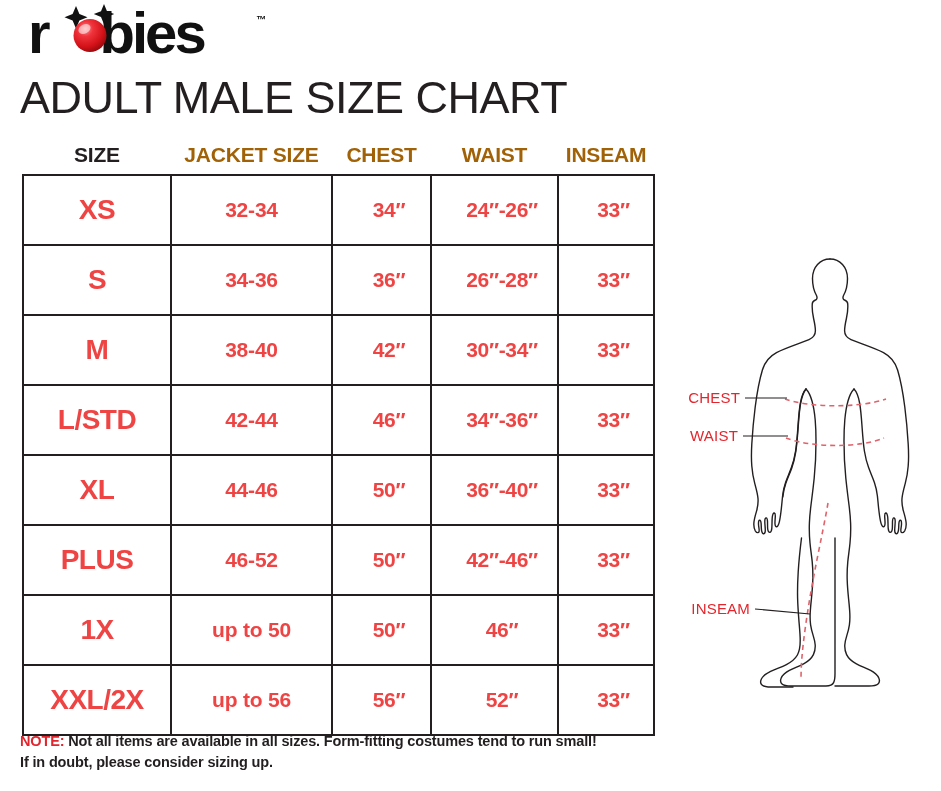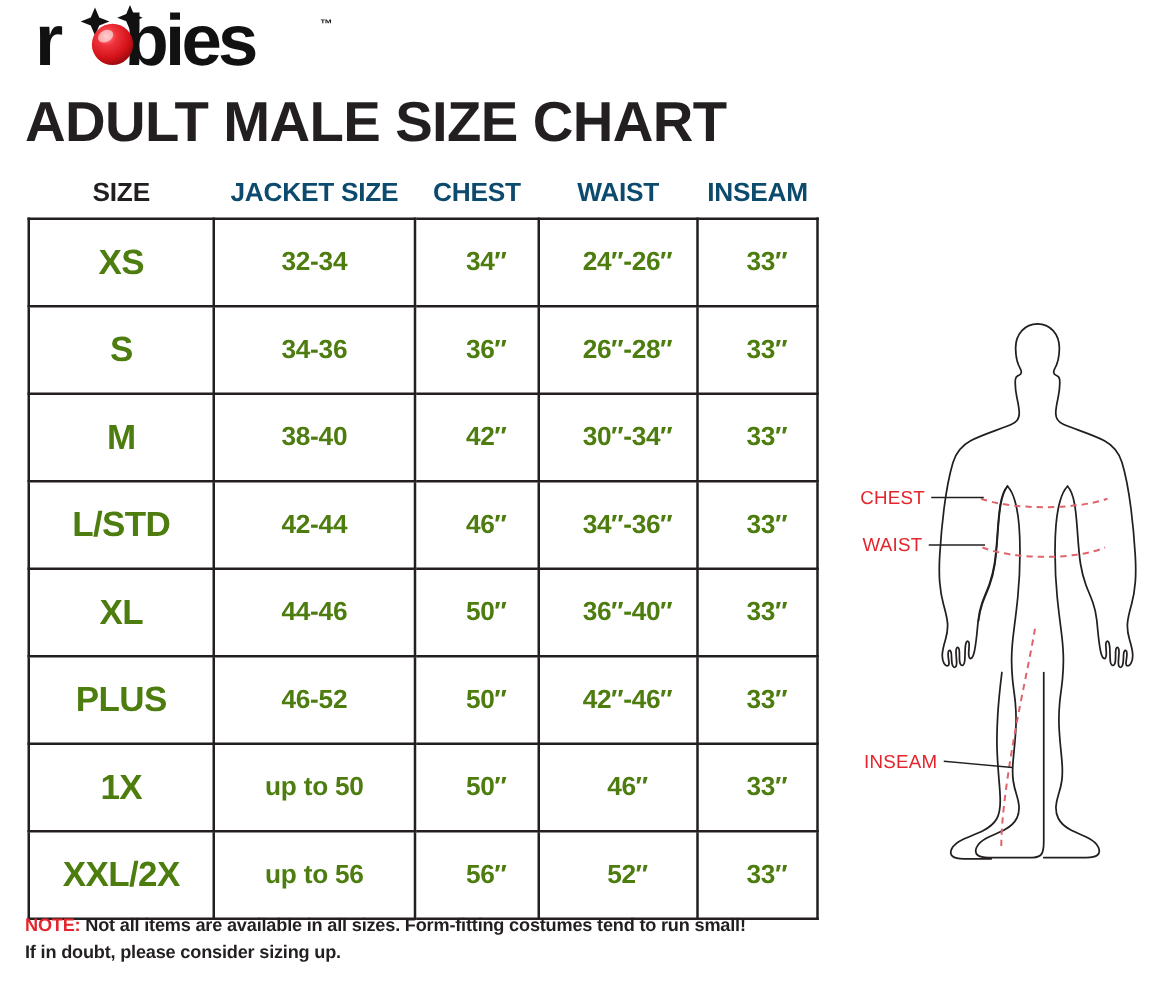--- a/index.html
+++ b/index.html
@@ -44,21 +44,21 @@
     font-weight: bold;
     color: #111111;
   }
 
   
   #page-title {
     position: absolute;
     left: 20px;
     top: 72px;
     font-size: 45px;
-    font-weight: bold;
+    font-weight: normal;
     color: #231f20;
     letter-spacing: -0.5px;
     white-space: nowrap;
     line-height: 52px;
   }
 
   
   #size-table {
     position: absolute;
     left: 22px;
@@ -73,28 +73,28 @@
   table.chart th {
     border: none;
     padding: 0 0 7px 0;
     font-size: 21px;
     font-weight: bold;
     letter-spacing: -0.2px;
     text-align: center;
     white-space: nowrap;
   }
   table.chart th.size-head { color: #231f20; }
-  table.chart th.red-head { color: #0c4a6e; }
+  table.chart th.red-head { color: #a16207; }
 
   table.chart td {
     border: 2.5px solid #231f20;
     height: 66px;
     text-align: center;
     vertical-align: middle;
-    color: #4d7c0f;
+    color: #ef4444;
     white-space: nowrap;
   }
   td.c-size {
     font-size: 28px;
     font-weight: bold;
     letter-spacing: -0.5px;
   }
   td.c-jacket {
     font-size: 21px;
     font-weight: bold;

